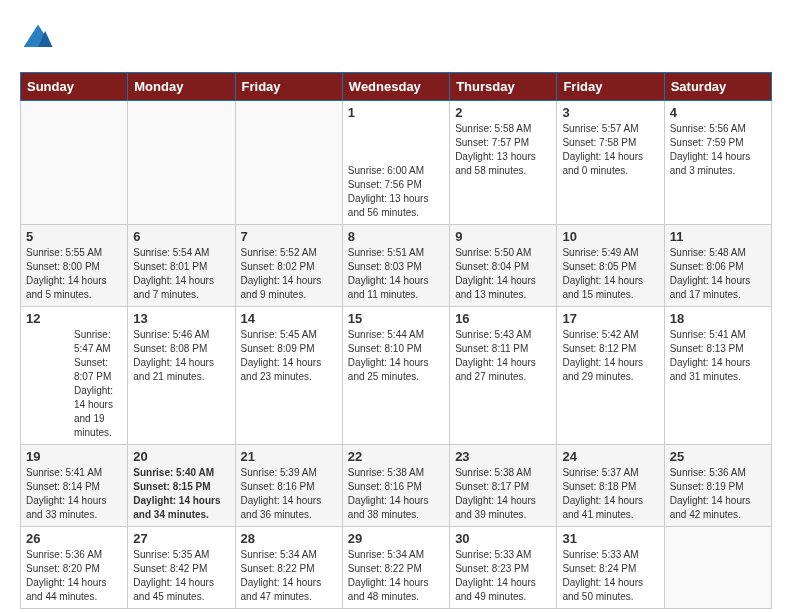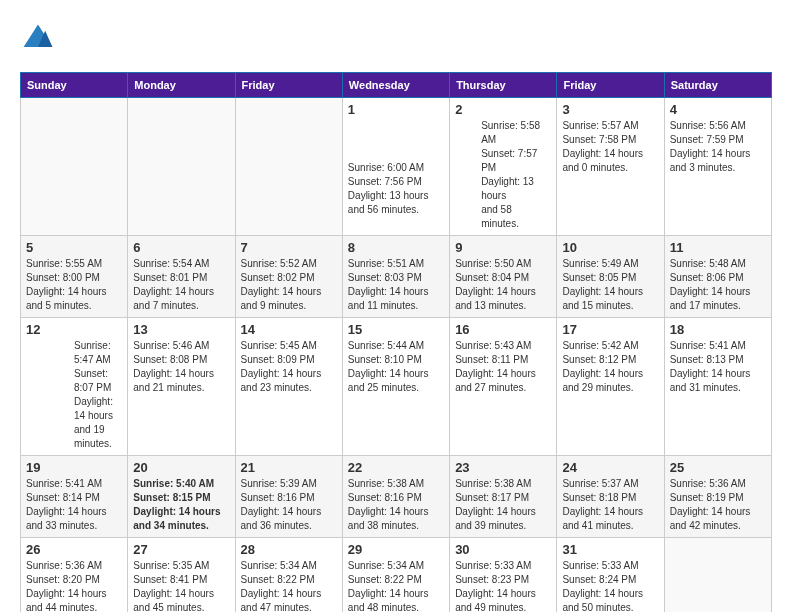--- a/index.html
+++ b/index.html
@@ -51,25 +51,25 @@
     .location {
       font-size: 14px;
       color: #555;
     }
     table {
       width: 100%;
       border-collapse: collapse;
       table-layout: fixed;
     }
     th {
-      background: #4c1d95;
+      background: #7f1d1d;
       color: #fff;
       text-align: left;
       padding: 6px 6px;
-      font-size: 11px;
+      font-size: 13px;
       font-weight: bold;
       border: 1px solid #1a6faf;
     }
     td {
       vertical-align: top;
       border: 1px solid #ccc;
       padding: 4px 5px;
       font-size: 10px;
       color: #333;
       height: 80px;
@@ -133,21 +133,21 @@
         <td class="empty-cell"></td>
         <td>
           <span class="day-number">1</span>
           <div class="cell-content" style="white-space: pre-line; margin-top: 44px;">Sunrise: 6:00 AM
 Sunset: 7:56 PM
 Daylight: 13 hours
 and 56 minutes.</div>
         </td>
         <td>
           <span class="day-number">2</span>
-          <div class="cell-content" style="white-space: pre-line; margin-left: 26px;">Sunrise: 5:58 AM
+          <div class="cell-content" style="white-space: pre-line;">Sunrise: 5:58 AM
 Sunset: 7:57 PM
 Daylight: 13 hours
 and 58 minutes.</div>
         </td>
         <td>
           <span class="day-number">3</span>
           <div class="cell-content" style="white-space: pre-line;">Sunrise: 5:57 AM
 Sunset: 7:58 PM
 Daylight: 14 hours
 and 0 minutes.</div>
@@ -317,21 +317,21 @@
         <td>
           <span class="day-number">26</span>
           <div class="cell-content" style="white-space: pre-line;">Sunrise: 5:36 AM
 Sunset: 8:20 PM
 Daylight: 14 hours
 and 44 minutes.</div>
         </td>
         <td>
           <span class="day-number">27</span>
           <div class="cell-content" style="white-space: pre-line;">Sunrise: 5:35 AM
-Sunset: 8:41 PM
+Sunset: 8:42 PM
 Daylight: 14 hours
 and 45 minutes.</div>
         </td>
         <td>
           <span class="day-number">28</span>
           <div class="cell-content" style="white-space: pre-line;">Sunrise: 5:34 AM
 Sunset: 8:22 PM
 Daylight: 14 hours
 and 47 minutes.</div>
         </td>

